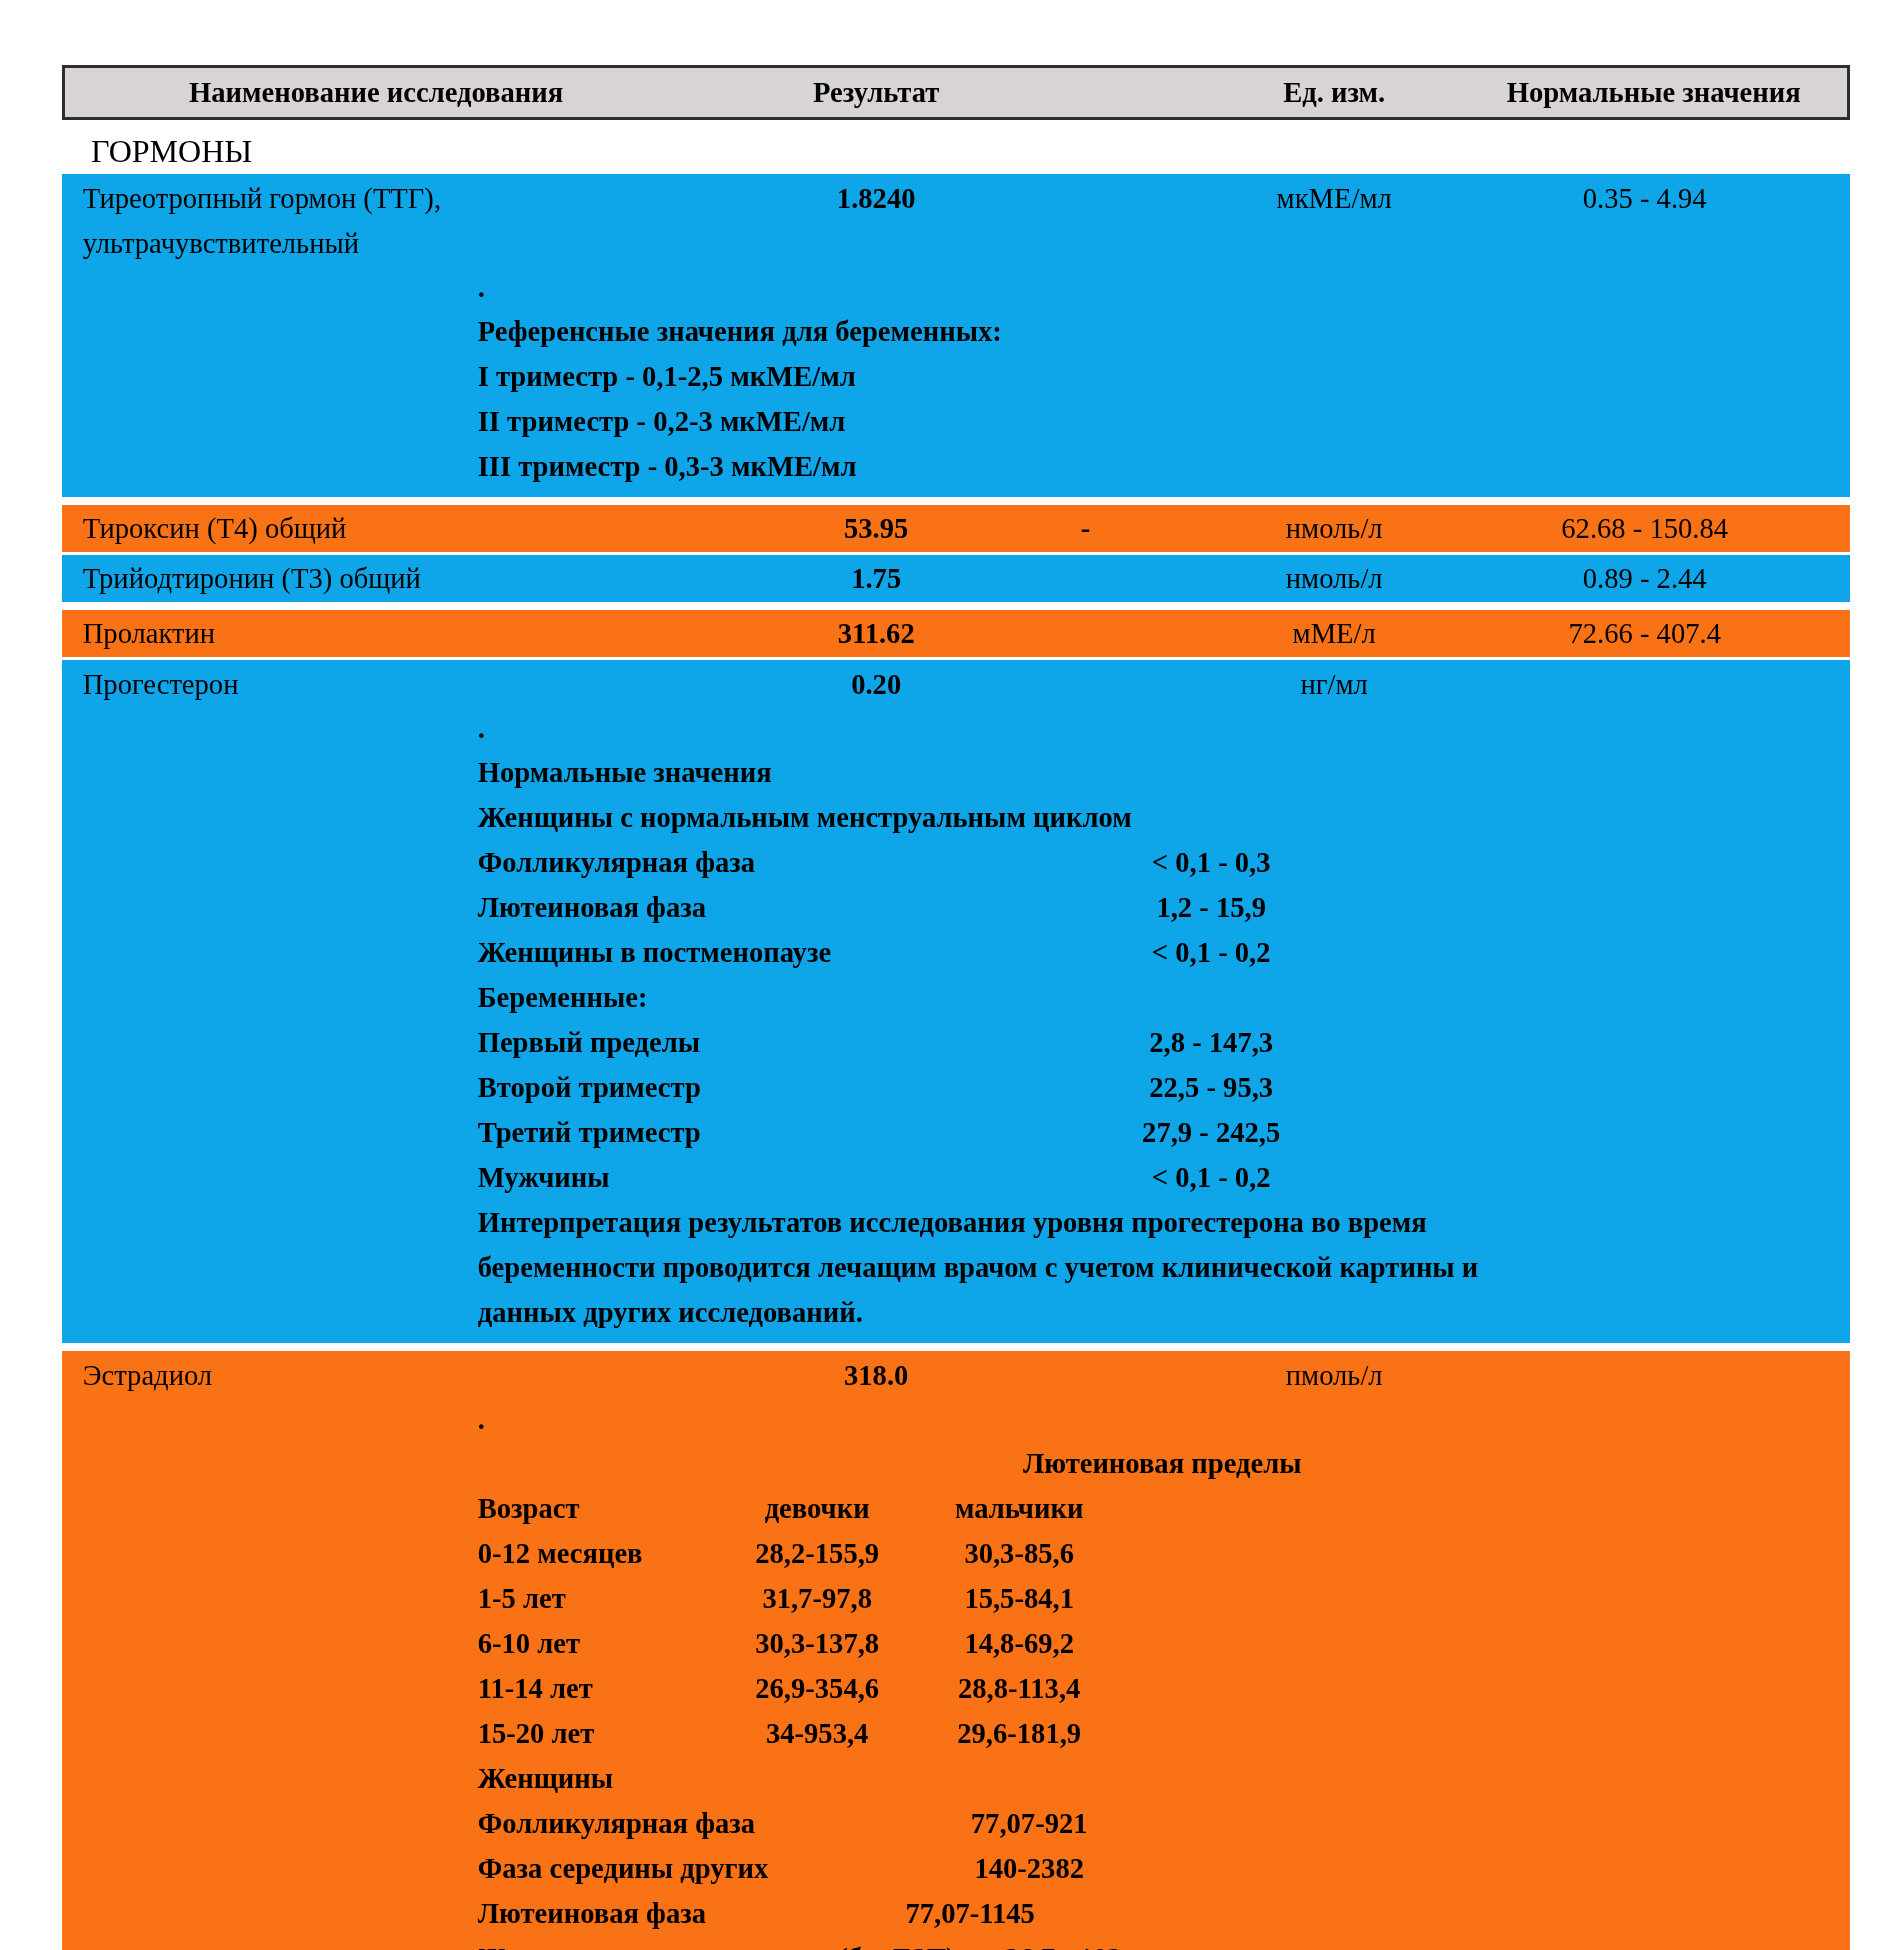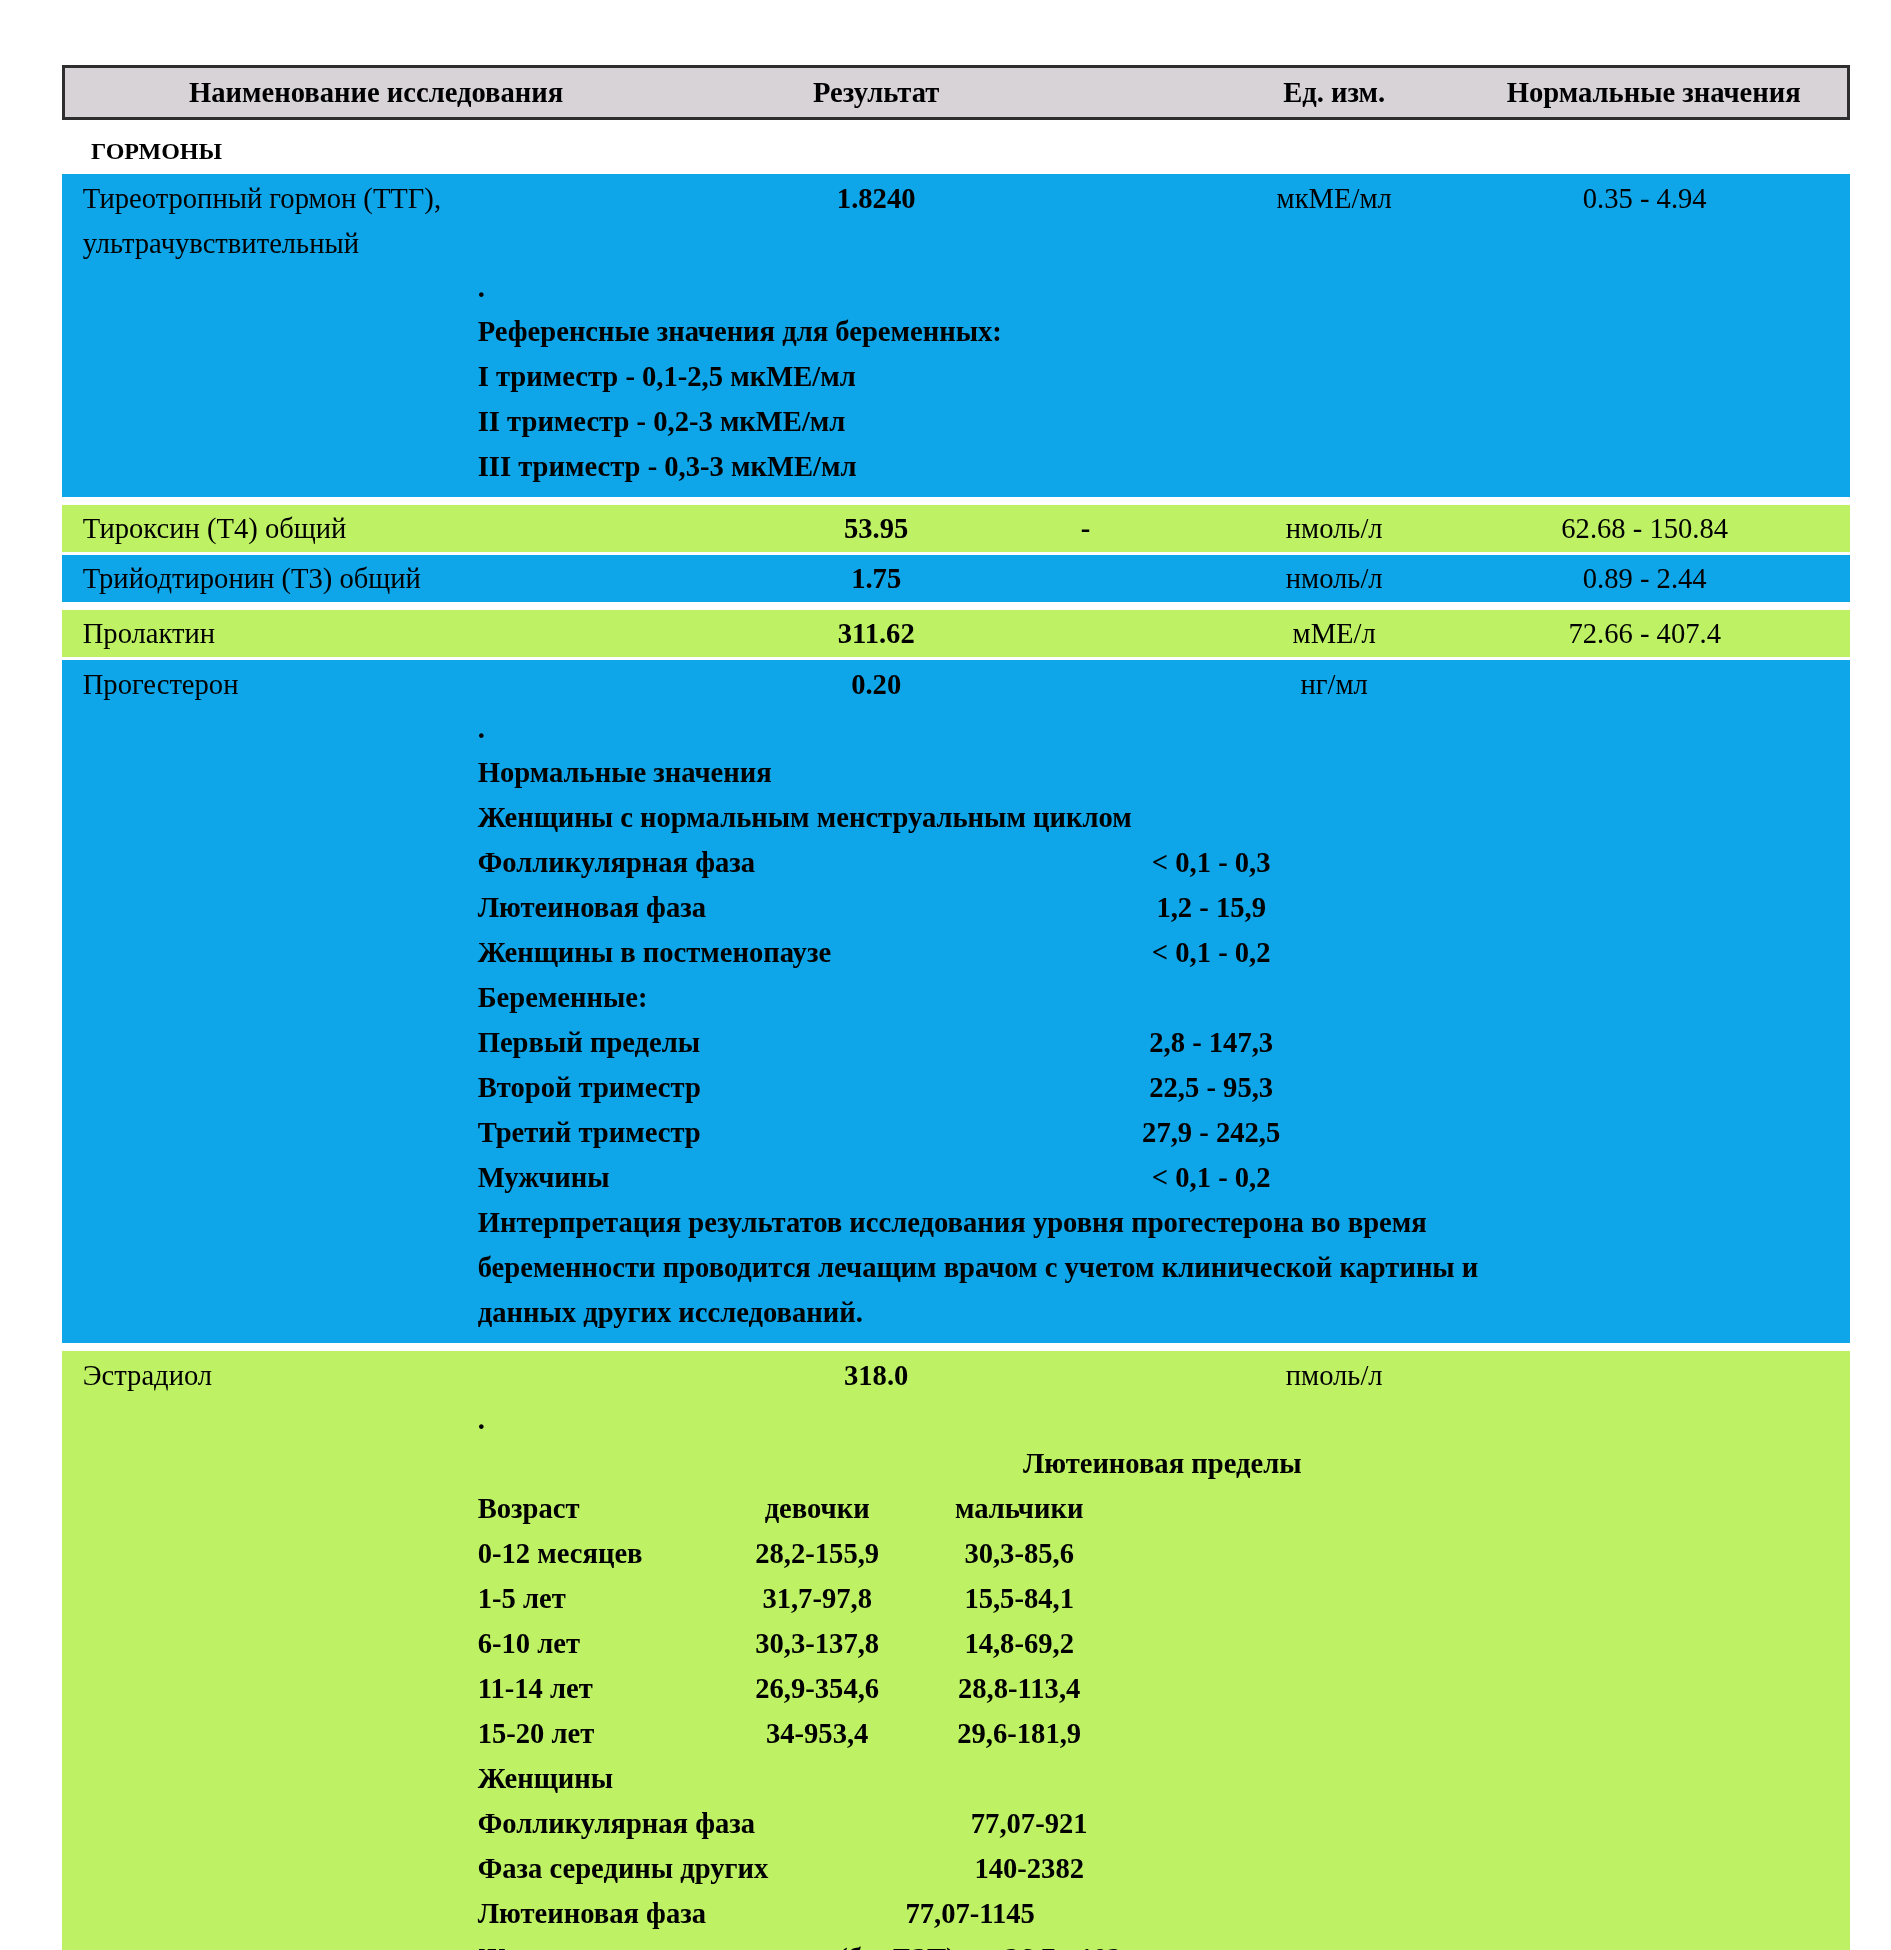--- a/index.html
+++ b/index.html
@@ -26,35 +26,35 @@
     box-sizing:border-box;
     border:3px solid #2e2e2e;
     border-bottom-width:3.9px;
     background:#d7d3d7;
     padding:5.9px 0 5.9px 17.7px;
     font-weight:bold;
   }
   .th{white-space:nowrap;text-align:center;line-height:37px;font-family:Liberation Serif, serif;}
   .th-name{padding-left:79px;}
   .section-title{
-    font-weight:bold;
-    font-size:24px;
+    font-weight:normal;
+    font-size:32px;
     padding:11.8px 0 3.9px 91px;
     line-height:39px;
   }
   
   .block,.row{
     margin:0 0 3px 62px;
     width:1788px;
     box-sizing:border-box;
     padding-left:20.7px;
     position:relative;
   }
   .gray{background:#0ea5e9;}
-  .white{background:#bef264;margin-top:8px;}
+  .white{background:#f97316;margin-top:8px;}
   .test-line{
     position:relative;
     line-height:45px;
     padding-top:2px;
   }
   .row .test-line{line-height:47px;padding-top:0;}
   .c-name{text-align:left;padding-right:9.9px;}
   .c-result{text-align:center;font-weight:bold;}
   .c-unit{text-align:center;white-space:nowrap;}
   .c-normal{text-align:center;white-space:nowrap;}

